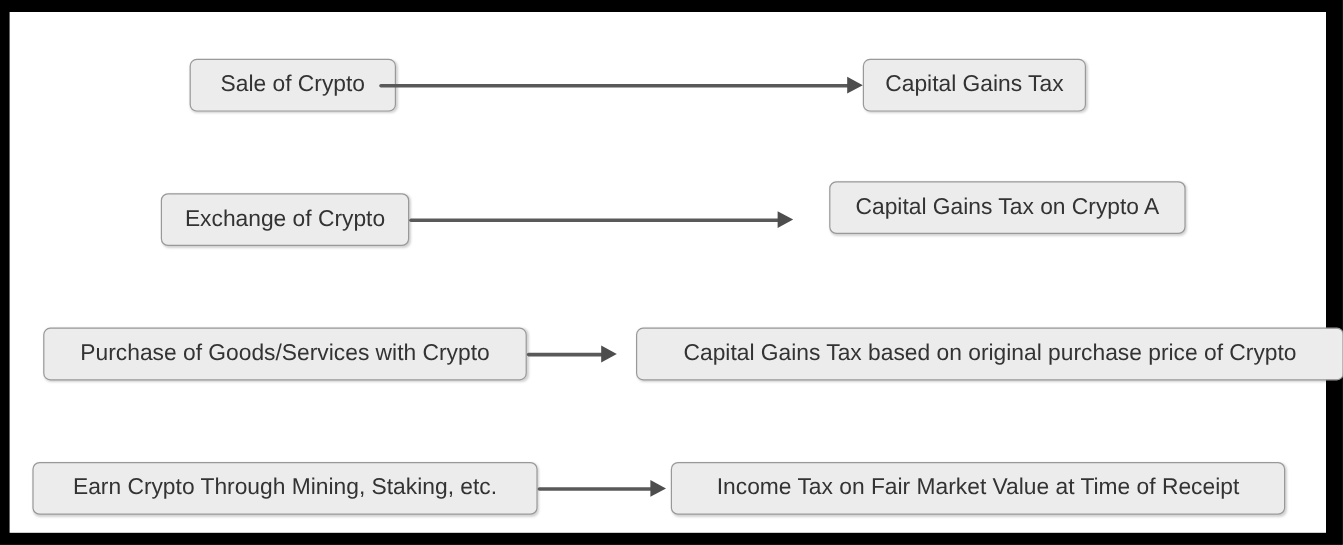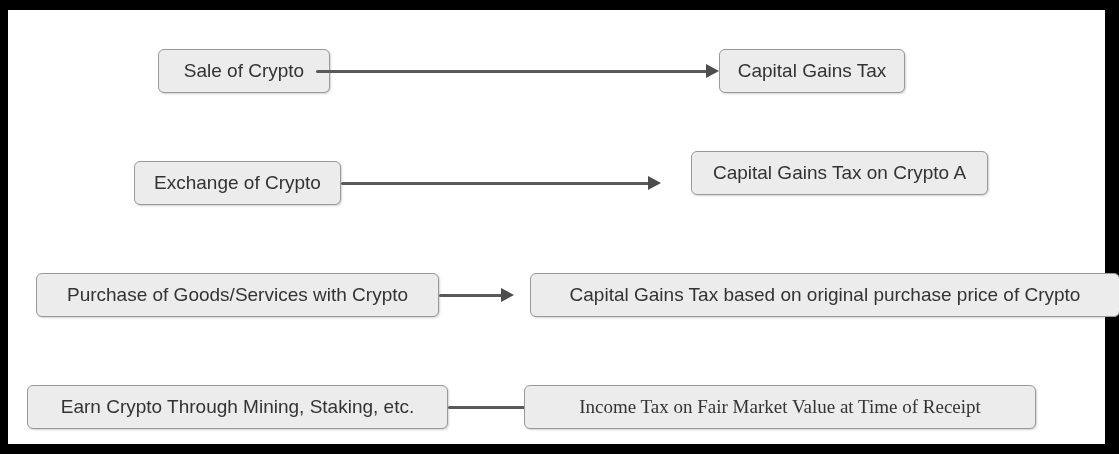--- a/index.html
+++ b/index.html
@@ -59,21 +59,21 @@
   }
 
   
   .n-r1s { left: 150px; top: 39px;  width: 172px; }
   .n-r1t { left: 711px; top: 39px;  width: 186px; }
   .n-r2s { left: 126px; top: 151px; width: 207px; text-align: center; }
   .n-r2t { left: 653px; top: 141px; width: 297px; margin-left: 30px; }
   .n-r3s { left: 28px;  top: 263px; width: 403px; }
   .n-r3t { left: 506px; top: 263px; width: 590px; margin-left: 16px; }
   .n-r4s { left: 19px;  top: 375px; width: 421px; }
-  .n-r4t { left: 516px; top: 375px; width: 512px; font-family: Liberation Serif, serif; }
+  .n-r4t { left: 551px; top: 375px; width: 512px; }
 
   
   .e-r1 { left: 308px; top: 54px;  width: 403px; }
   .e-r2 { left: 333px; top: 166px; width: 320px; }
   .e-r3 { left: 431px; top: 278px; width: 75px;  }
   .e-r4 { left: 440px; top: 390px; width: 107px; }
 </style>
 </head>
 <body>
 

